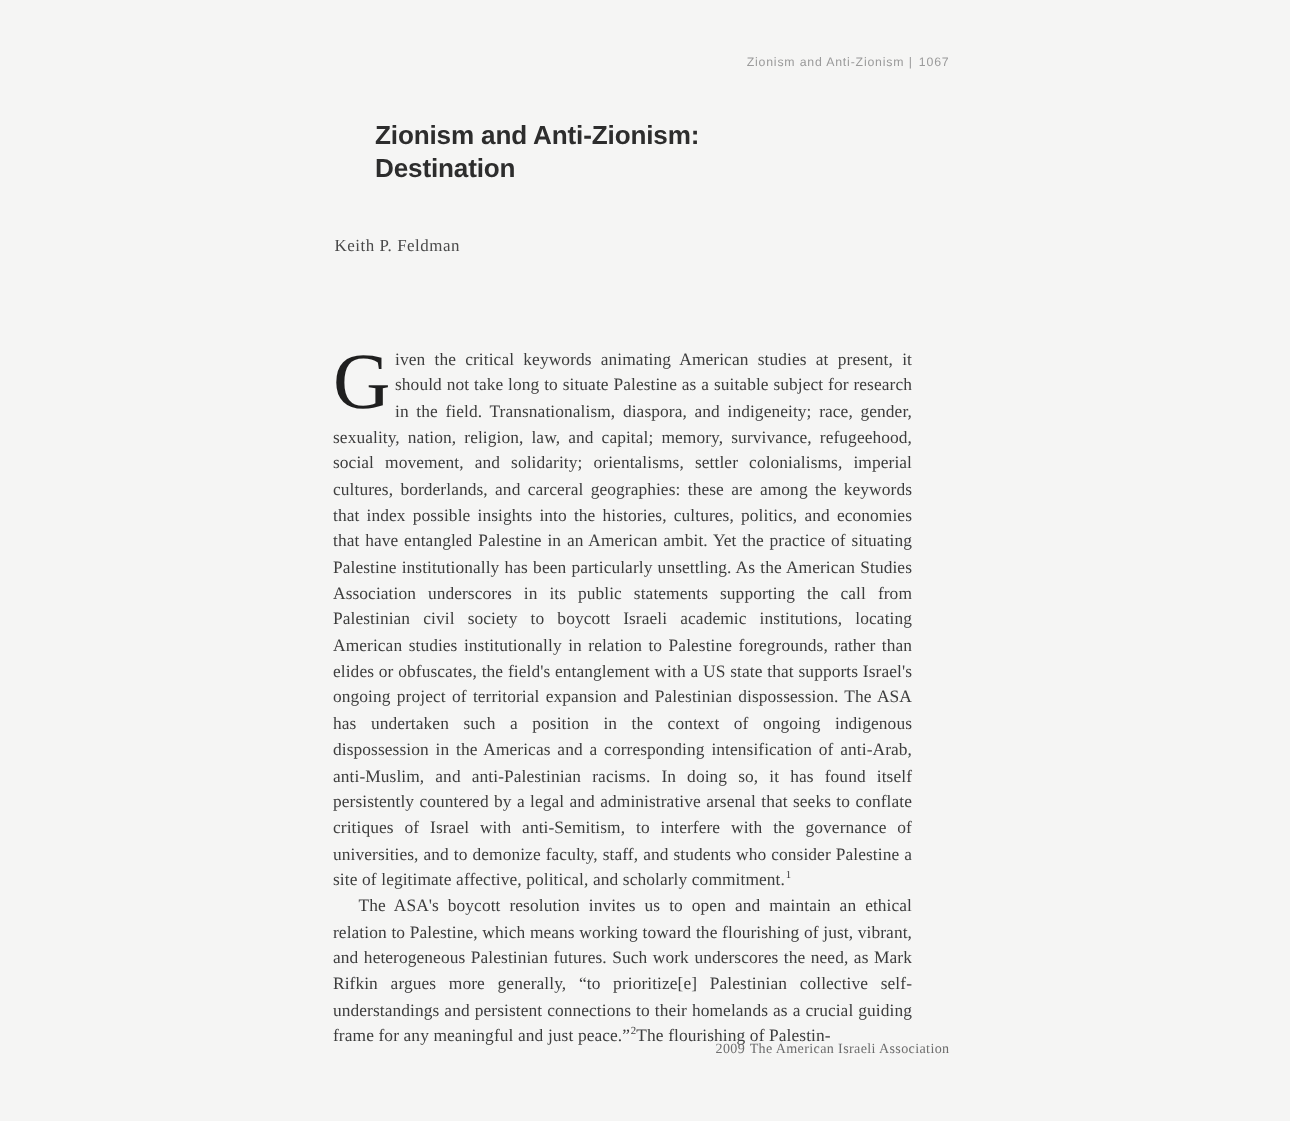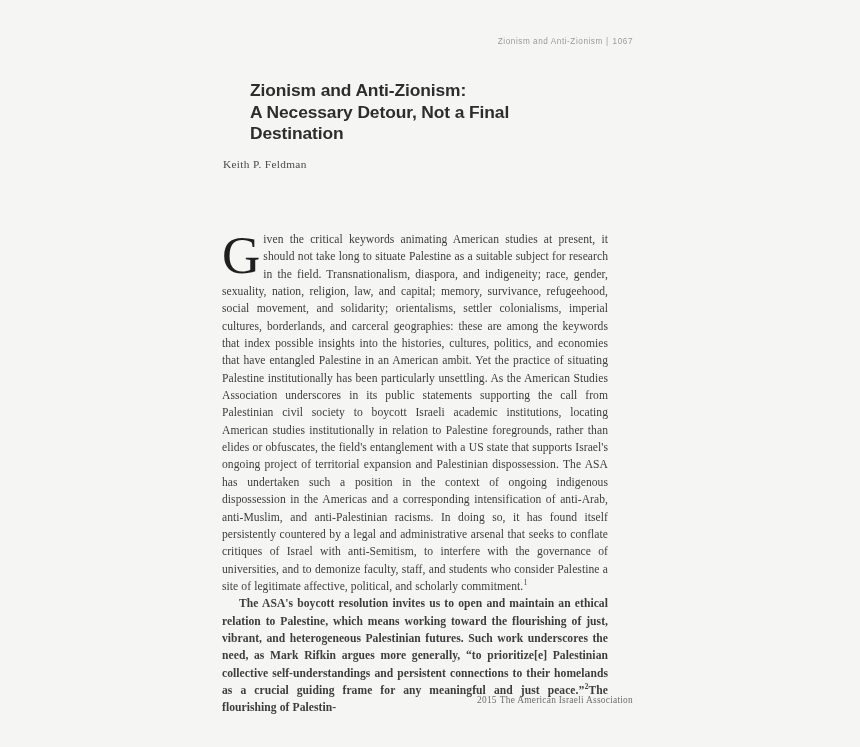--- a/index.html
+++ b/index.html
@@ -84,21 +84,20 @@
     line-height: 17.35px;
     text-align: justify;
     color: #3d3d3d;
     letter-spacing: 0.05px;
     word-spacing: 0.1px;
     -webkit-hyphens: none;
     hyphens: none;
   }
   .para + .para {
     text-indent: 17px;
-    font-weight: bold;
   }
 
   .para .dropcap {
     float: left;
     font-family: "Liberation Serif", serif;
     font-size: 53px;
     line-height: 42px;
     padding: 1px 3px 0 0;
     margin-top: 2px;
     color: #1f1f1f;
@@ -134,32 +133,31 @@
 
 <div class="page">
 
   <div class="running-head">
     <span>Zionism and Anti-Zionism</span><span class="rh-sep">|</span><span>1067</span>
   </div>
 
   <div class="title-block">
     <h1 class="article-title">
       <span class="tline">Zionism and Anti-Zionism:</span>
-      <span class="tline">A Necessary Detour, Not a Final</span>
       <span class="tline">Destination</span>
     </h1>
   </div>
 
   <div class="byline">Keith P. Feldman</div>
 
   <div class="body-column">
 
     <p class="para"><span class="dropcap">G</span><span>iven the critical keywords animating American studies at present, it should not take long to situate Palestine as a suitable subject for research in the field. Transnationalism, diaspora, and indigeneity; race, gender, sexuality, nation, religion, law, and capital; memory, survivance, refugeehood, social movement, and solidarity; orientalisms, settler colonialisms, imperial cultures, borderlands, and carceral geographies: these are among the keywords that index possible insights into the histories, cultures, politics, and economies that have entangled Palestine in an American ambit. Yet the practice of situating Palestine institutionally has been particularly unsettling. As the American Studies Association underscores in its public statements supporting the call from Palestinian civil society to boycott Israeli academic institutions, locating American studies institutionally in relation to Palestine foregrounds, rather than elides or obfuscates, the field's entanglement with a US state that supports Israel's ongoing project of territorial expansion and Palestinian dispossession. The ASA has undertaken such a position in the context of ongoing indigenous dispossession in the Americas and a corresponding intensification of anti-Arab, anti-Muslim, and anti-Palestinian racisms. In doing so, it has found itself persistently countered by a legal and administrative arsenal that seeks to conflate critiques of Israel with anti-Semitism, to interfere with the governance of universities, and to demonize faculty, staff, and students who consider Palestine a site of legitimate affective, political, and scholarly commitment.</span><sup class="fn">1</sup></p>
 
     <p class="para"><span>The ASA's boycott resolution invites us to open and maintain an ethical relation to Palestine, which means working toward the flourishing of just, vibrant, and heterogeneous Palestinian futures. Such work underscores the need, as Mark Rifkin argues more generally, “to prioritize[e] Palestinian collective self-understandings and persistent connections to their homelands as a crucial guiding frame for any meaningful and just peace.”</span><sup class="fn">2</sup><span>The flourishing of Palestin-</span></p>
 
   </div>
 
   <div class="footer">
-    <span class="year">2015</span><span>The American Israeli Association</span>
+    <span class="year">2009</span><span>The American Israeli Association</span>
   </div>
 
 </div>
 
 </body></html>

